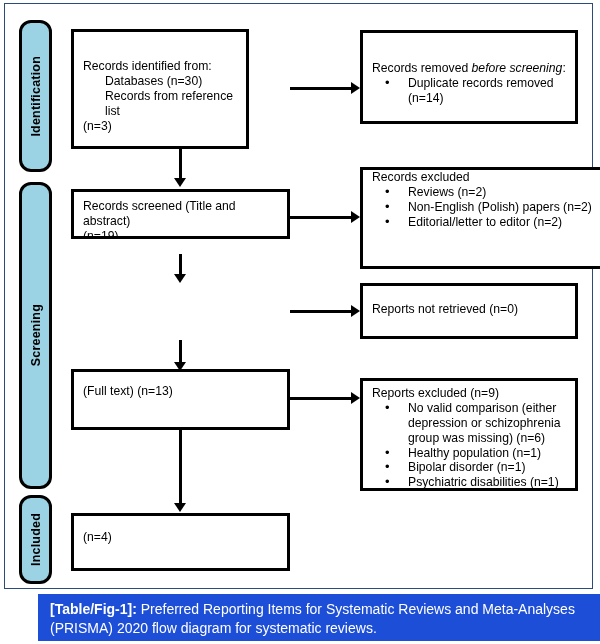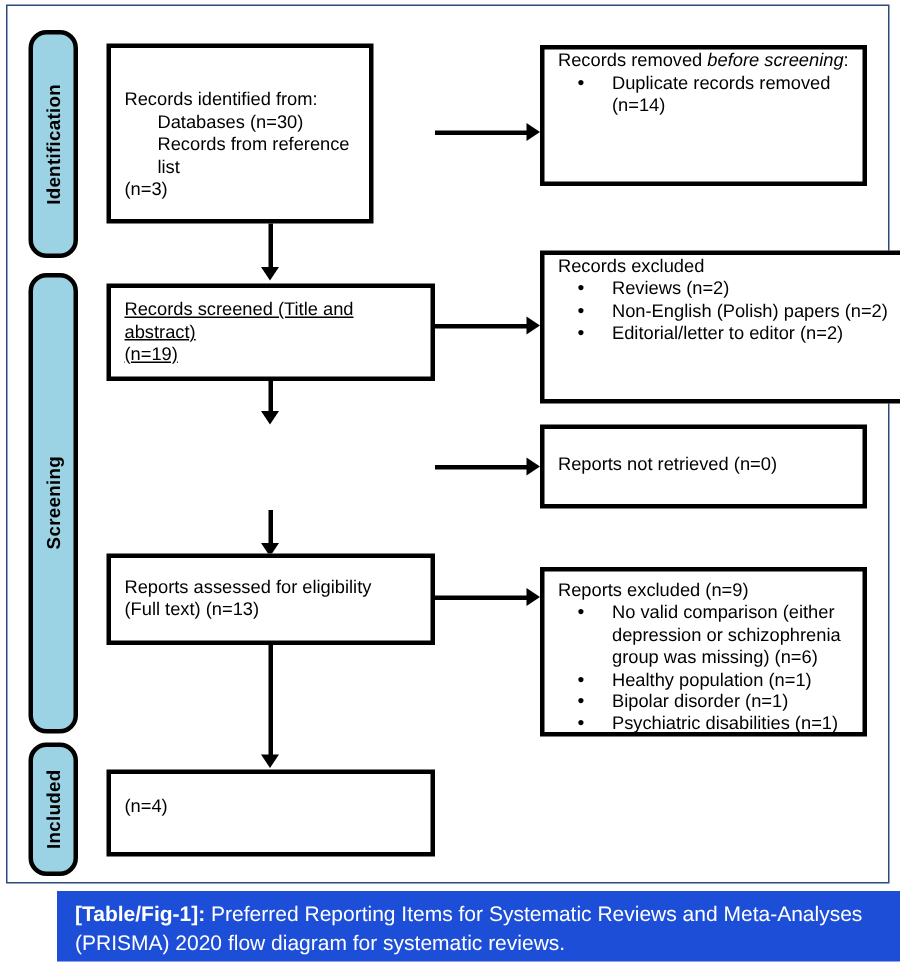--- a/index.html
+++ b/index.html
@@ -139,36 +139,36 @@
       <span class="stage-label">Included</span>
     </div>
 
     <div class="box" style="left:66px; top:25px; width:178px; height:120px; padding-top:27px;">
       <div class="line">Records identified from:</div>
       <div class="line indent1">Databases (n=30)</div>
       <div class="line indent1">Records from reference list</div>
       <div class="line">(n=3)</div>
     </div>
 
-    <div class="box" style="left:355px; top:26px; width:218px; height:94px; padding-top:0;">
+    <div class="box" style="left:355px; top:26px; width:218px; height:94px; padding-top:28px;">
       <div class="line">
         <span>Records removed </span><em>before screening</em><span>:</span>
       </div>
       <ul class="bullets">
         <li>Duplicate records removed (n=14)</li>
       </ul>
     </div>
 
     <div class="conn hline" style="left:285px; top:83px; width:63px;"></div>
     <div class="arrow-right" style="left:346px; top:78px;"></div>
 
     <div class="conn vline" style="left:174px; top:145px; height:32px;"></div>
     <div class="arrow-down" style="left:169px; top:174px;"></div>
 
-    <div class="box" style="left:66px; top:185px; width:219px; height:65px;text-decoration:underline;">
+    <div class="box" style="left:66px; top:185px; width:219px; height:50px;">
       <div class="line">Records screened (Title and abstract)</div>
       <div class="line">(n=19)</div>
     </div>
 
     <div class="box" style="left:355px; top:163px; width:250px; height:102px; padding-top:0;">
       <div class="line">Records excluded</div>
       <ul class="bullets">
         <li>Reviews (n=2)</li>
         <li>Non-English (Polish) papers (n=2)</li>
         <li>Editorial/letter to editor (n=2)</li>
@@ -186,21 +186,20 @@
       <div class="line">Reports not retrieved (n=0)</div>
     </div>
 
     <div class="conn hline" style="left:285px; top:306px; width:63px;"></div>
     <div class="arrow-right" style="left:346px; top:301px;"></div>
 
     <div class="conn vline" style="left:174px; top:336px; height:25px;"></div>
     <div class="arrow-down" style="left:169px; top:358px;"></div>
 
     <div class="box" style="left:66px; top:365px; width:219px; height:61px; padding-top:12px;">
-      <div class="line">Reports assessed for eligibility</div>
       <div class="line">(Full text) (n=13)</div>
     </div>
 
     <div class="box" style="left:355px; top:374px; width:218px; height:113px; padding-top:5px;">
       <div class="line">Reports excluded (n=9)</div>
       <ul class="bullets">
         <li>No valid comparison (either depression or schizophrenia group was missing) (n=6)</li>
         <li>Healthy population (n=1)</li>
         <li>Bipolar disorder (n=1)</li>
         <li>Psychiatric disabilities (n=1)</li>

